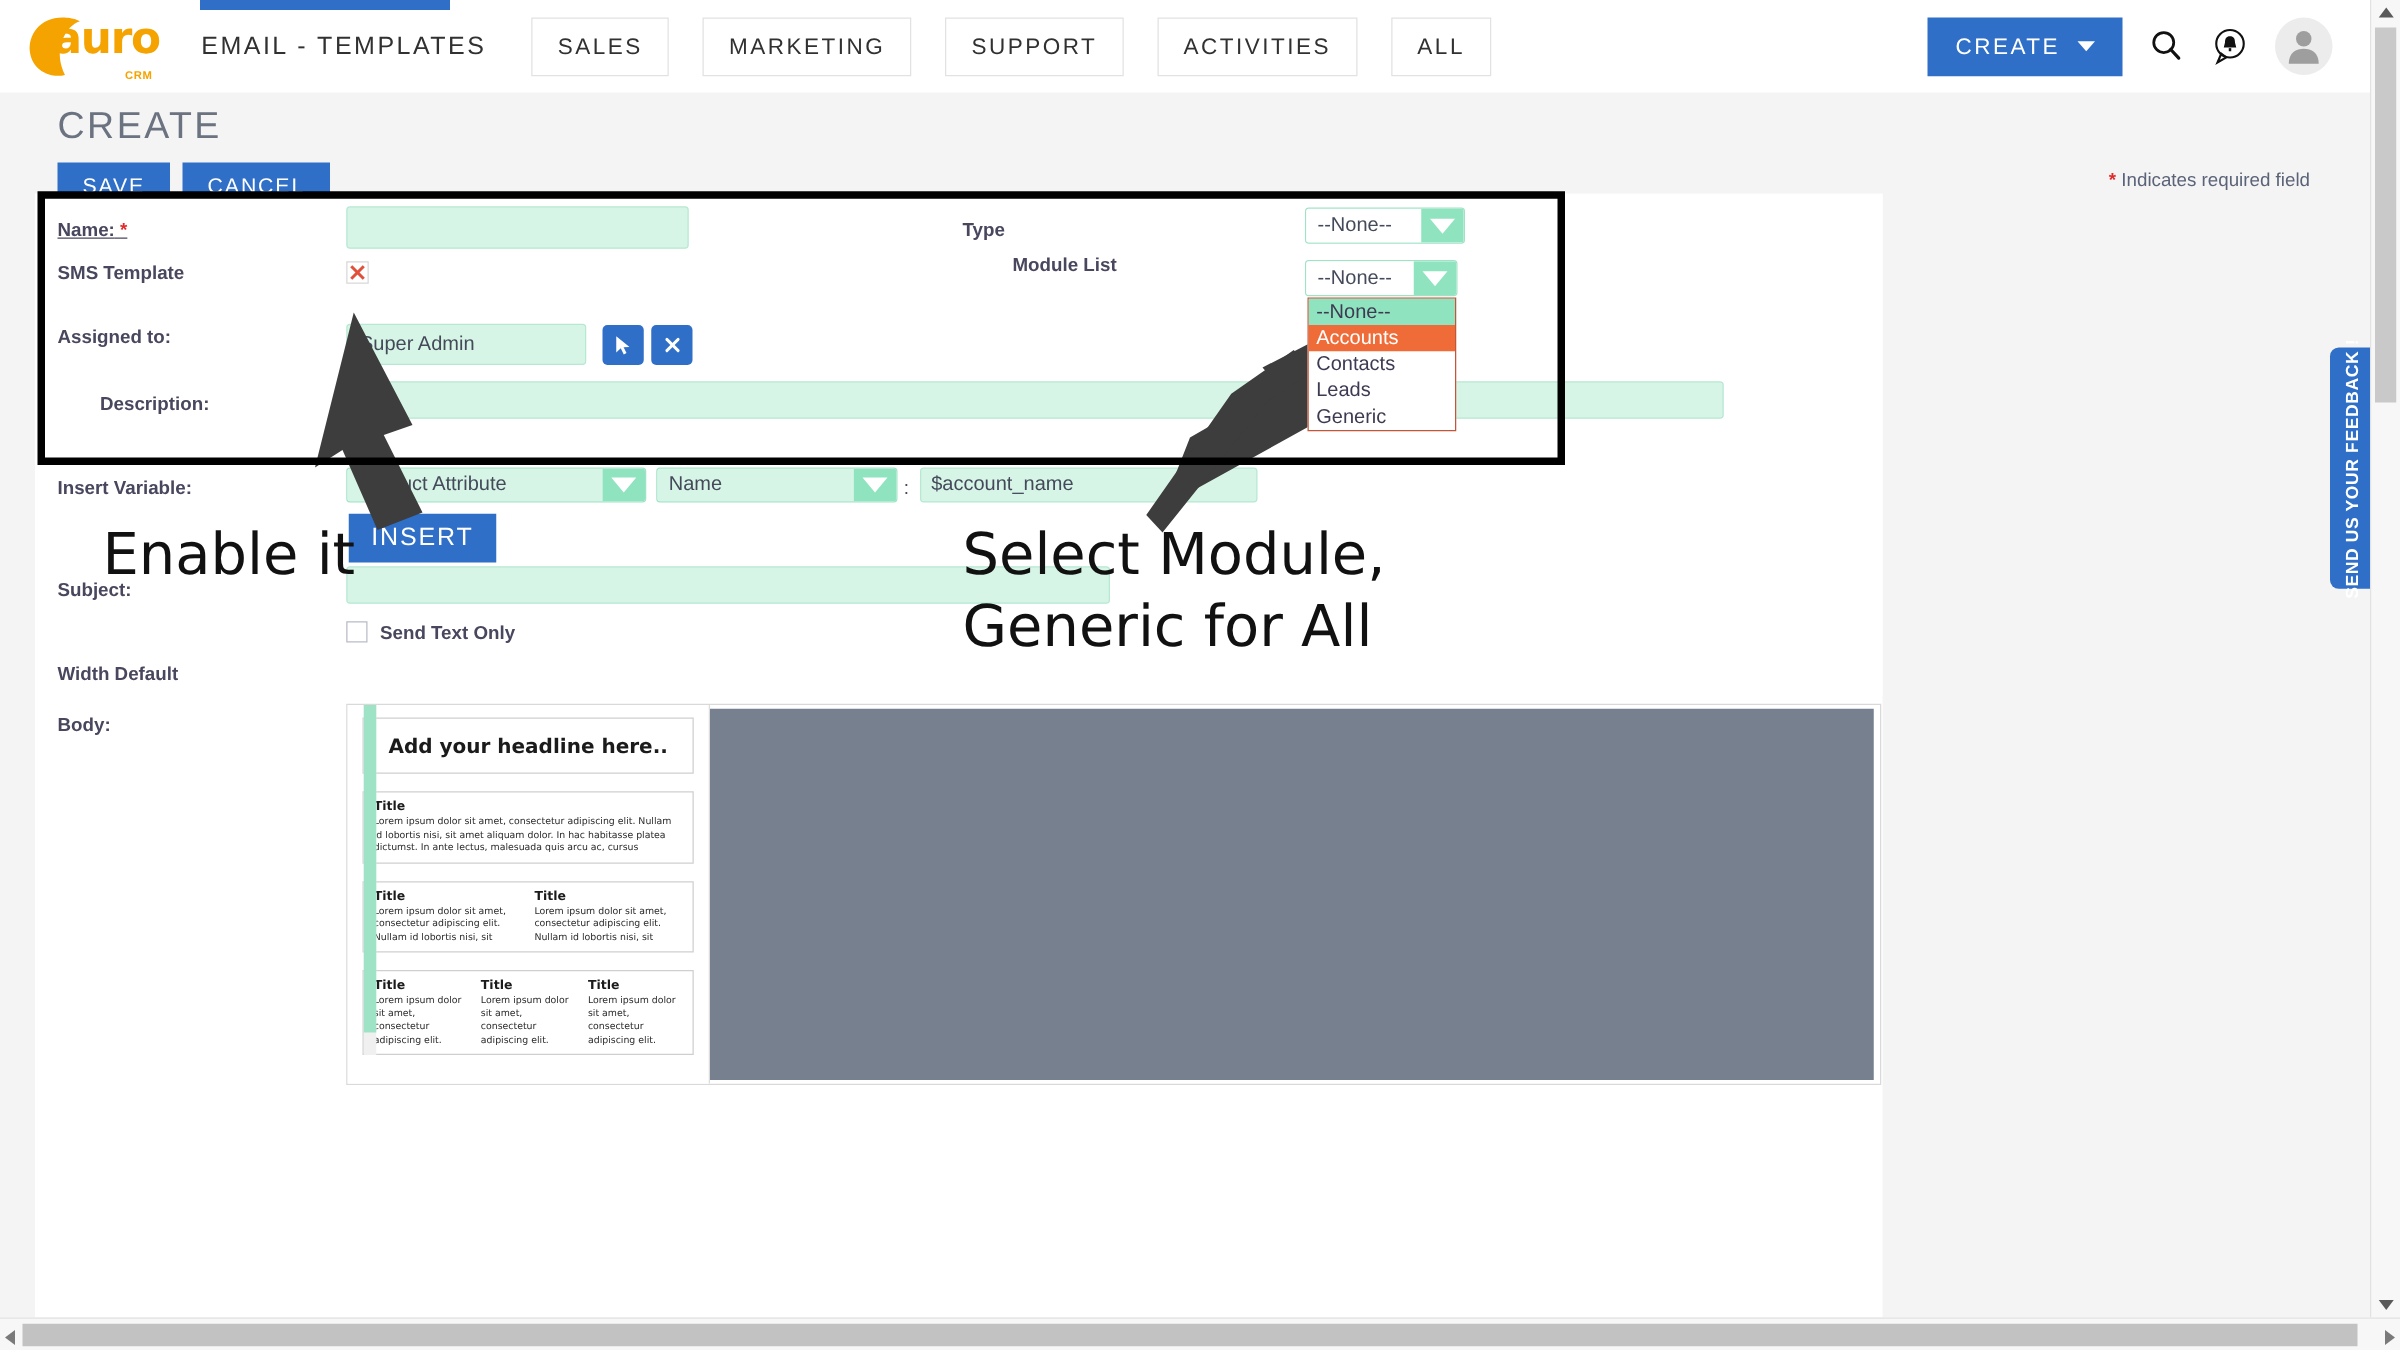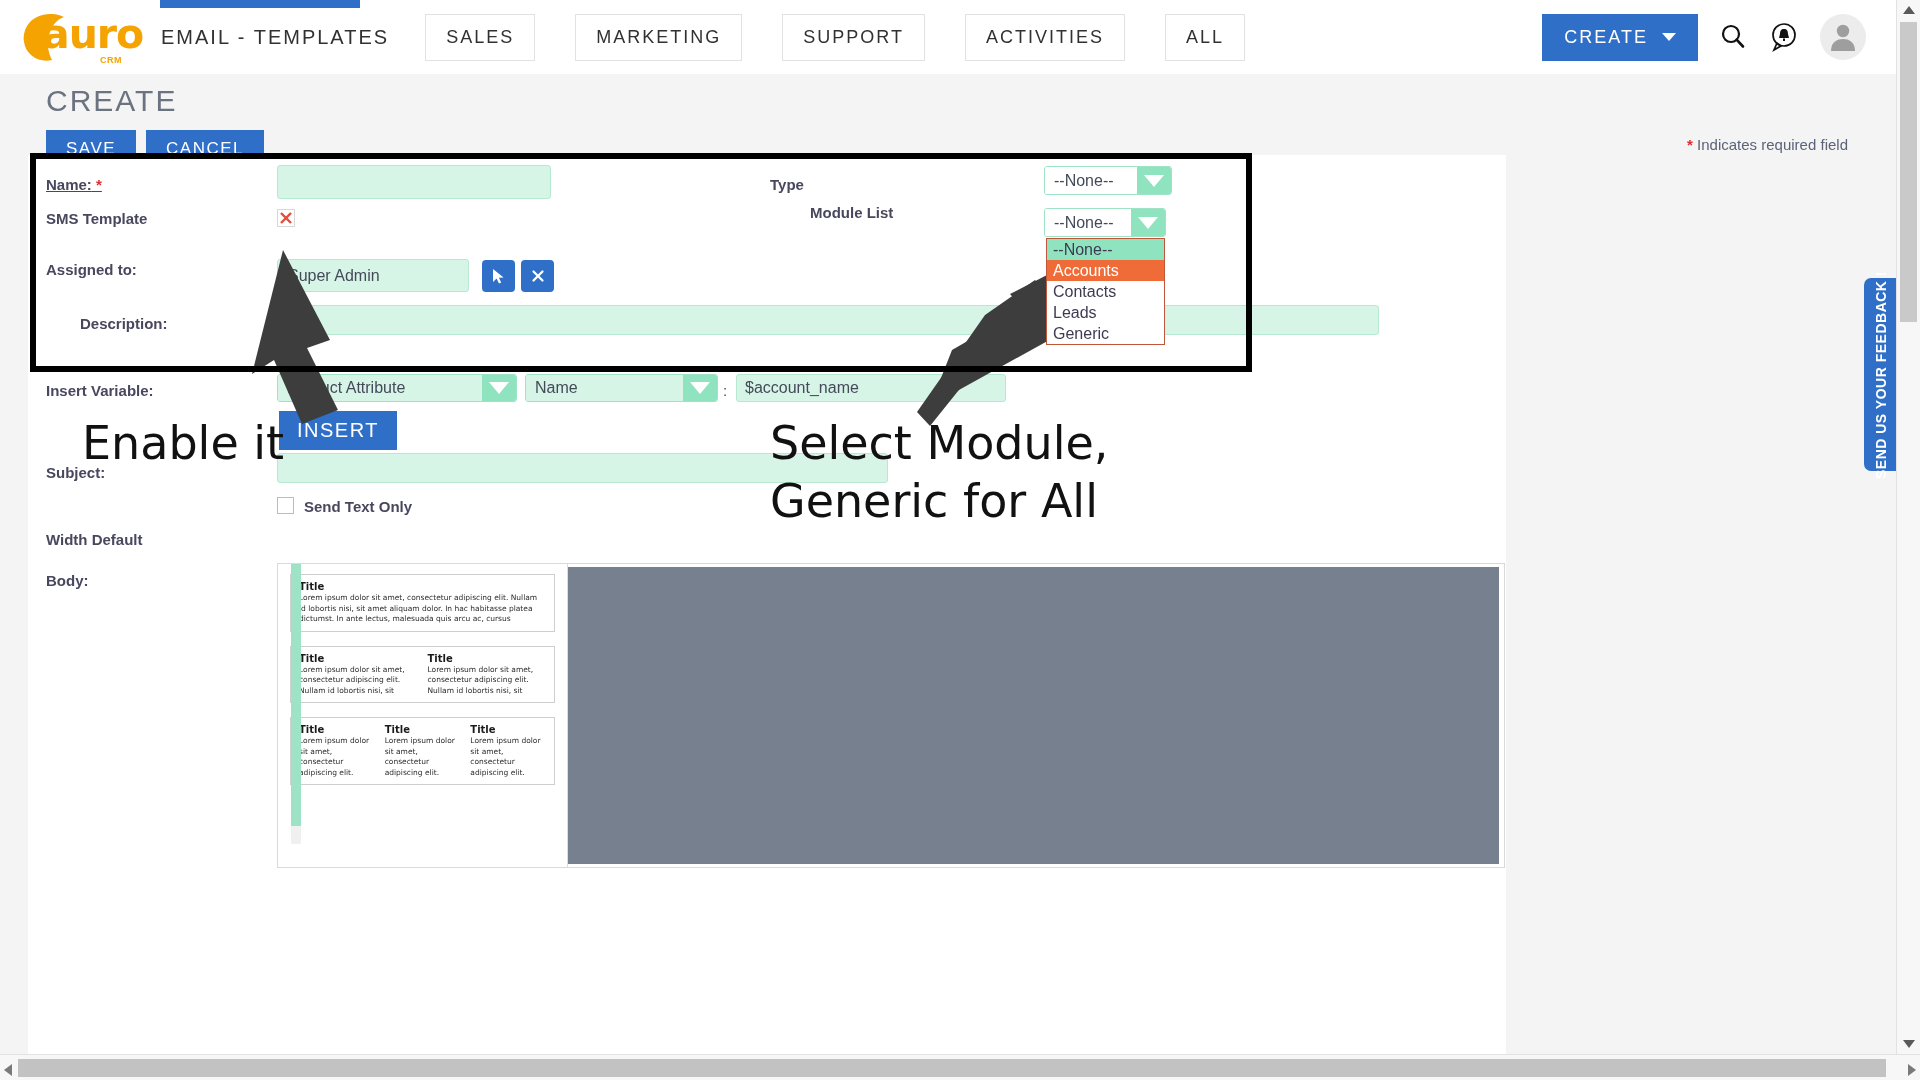--- a/index.html
+++ b/index.html
@@ -27,33 +27,33 @@
   .active-tab-bar {
     position: absolute; top: 0; left: 160px;
     width: 200px; height: 8px; background: #2f6fc7;
   }
   .logo {
     margin-left: 18px; width: 110px; height: 60px;
     position: relative; display: flex; align-items: center;
   }
   .logo-text {
     font-family: "DejaVu Sans", sans-serif;
-    font-weight: 700; font-size: 41px; color: #f5a300;
+    font-weight: 700; font-size: 35px; color: #f5a300;
     letter-spacing: -1px; line-height: 1;
   }
   .logo-sub {
     position: absolute; right: 6px; bottom: 2px;
     font-size: 9px; color: #f5a300; font-weight: 700; letter-spacing: .5px;
   }
   .nav-current {
     margin-left: 33px;
     font-size: 20px; letter-spacing: 2px; color: #313131; font-weight: 400;
     white-space: nowrap;
   }
-  .nav-tabs { display: flex; margin-left: 36px; gap: 40px; }
+  .nav-tabs { display: flex; margin-left: 36px; gap: 27px; }
   .nav-tab {
     border: 1px solid #e2e2e2; background: #fff;
     padding: 12px 20px; min-width: 78px; text-align: center;
     font-size: 18px; letter-spacing: 2px; color: #313131; cursor: pointer;
     white-space: nowrap;
   }
   .topbar-right {
     position: absolute; right: 30px; top: 0; height: 74px;
     display: flex; align-items: center; gap: 20px;
   }
@@ -428,20 +428,23 @@
 
   <div class="cbox" style="left:277px; top:497px;"></div>
   <div class="lbl" style="left:304px; top:498px;">Send Text Only</div>
 
   <div class="lbl" style="left:46px; top:531px;">Width Default</div>
 
   <div class="lbl lbl-body">Body:</div>
 
   <div class="body-panel">
     <div class="tpl-col">
+      <div class="tpl-box">
+        <div class="tpl-head">Add your headline here..</div>
+      </div>
       <div class="tpl-box">
         <div class="tpl-t">Title</div>
         <div class="tpl-p">Lorem ipsum dolor sit amet, consectetur adipiscing elit. Nullam id lobortis nisi, sit amet aliquam dolor. In hac habitasse platea dictumst. In ante lectus, malesuada quis arcu ac, cursus</div>
       </div>
       <div class="tpl-box">
         <div class="tpl-cols">
           <div>
             <div class="tpl-t">Title</div>
             <div class="tpl-p">Lorem ipsum dolor sit amet, consectetur adipiscing elit. Nullam id lobortis nisi, sit</div>
           </div>

